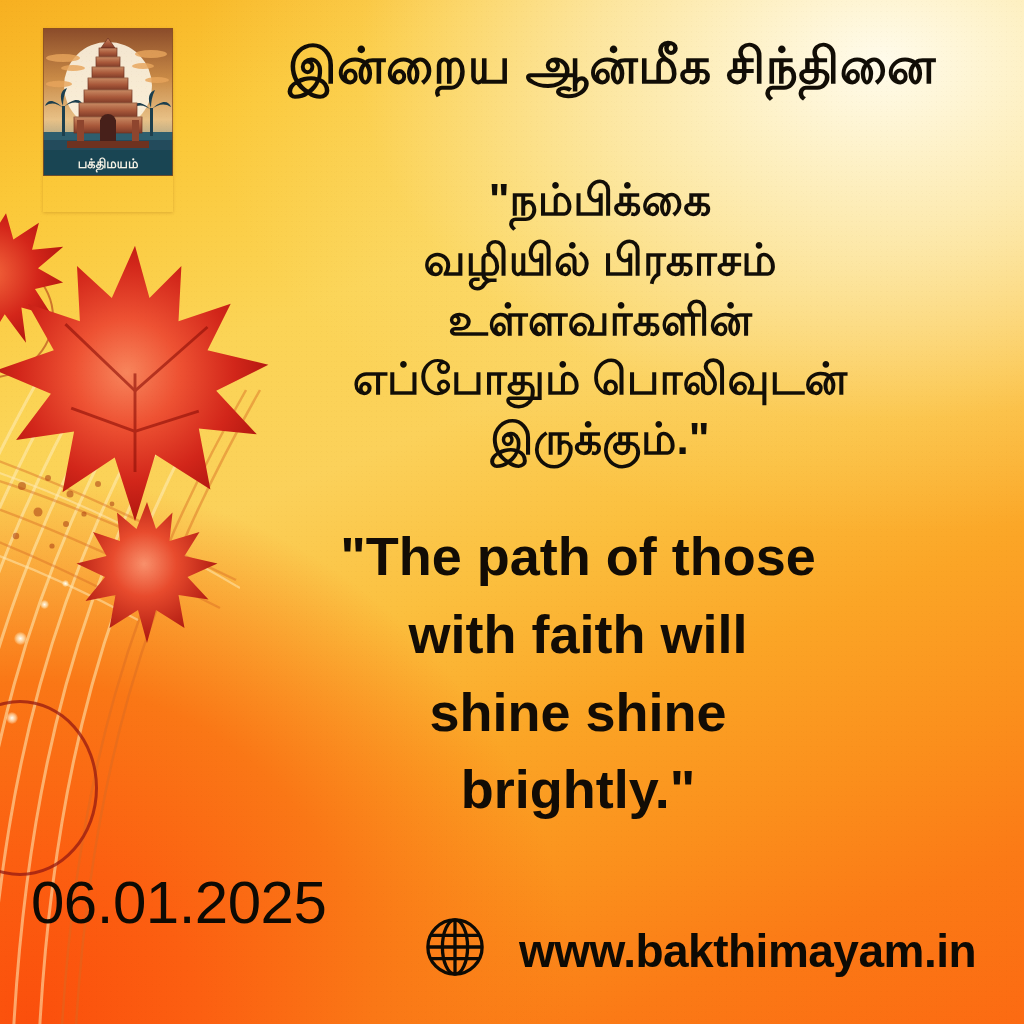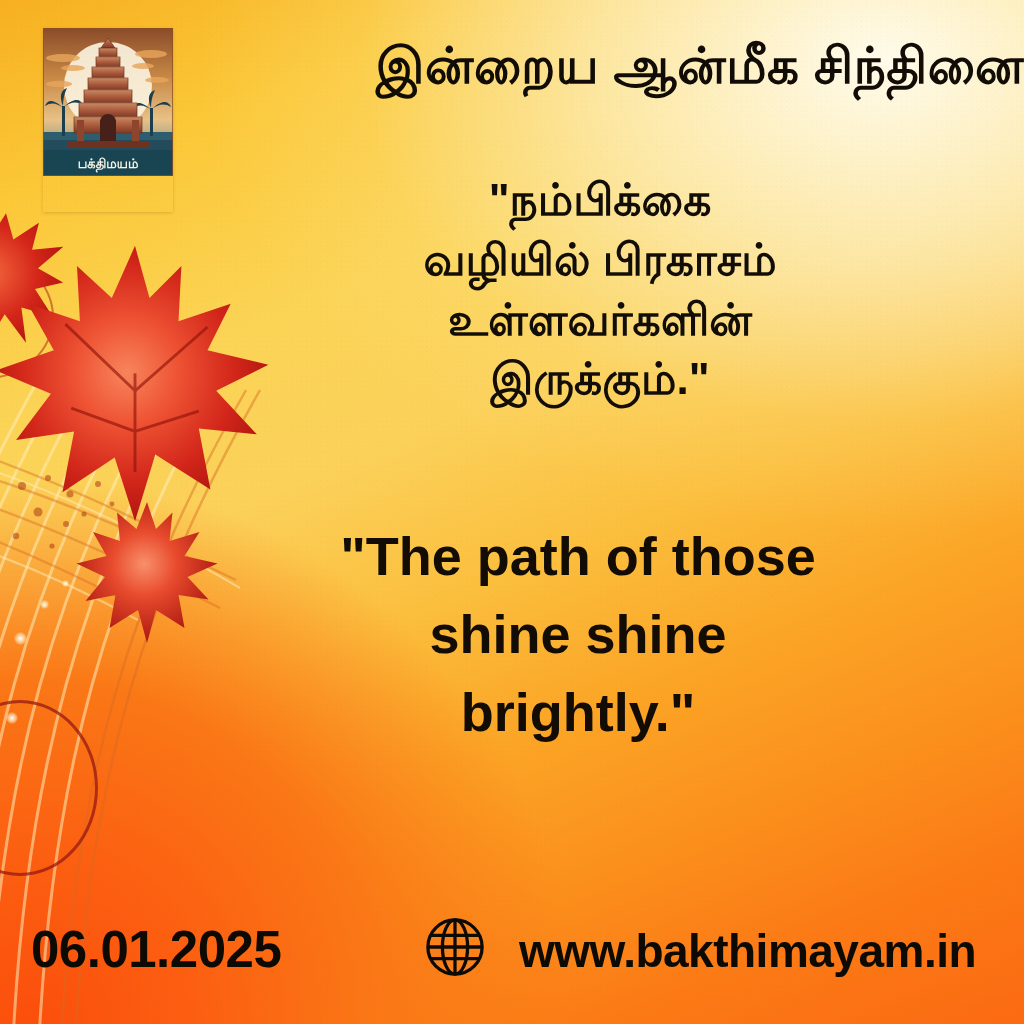--- a/index.html
+++ b/index.html
@@ -103,21 +103,21 @@
     box-shadow: 0 1px 3px rgba(120,60,0,.22);
   }
   .logo svg { display: block; }
 
   
   .title {
     position: absolute;
     left: 200px;
     top: 38px;
     width: 824px;
-    text-align: right;
+    text-align: center;
     font-size: 50px;
     font-weight: 700;
     line-height: 1.12;
     color: #110d06;
     letter-spacing: 0.5px;
   }
 
   .quote-ta {
     position: absolute;
     left: 215px;
@@ -139,23 +139,23 @@
     font-size: 54px;
     font-weight: 700;
     line-height: 1.44;
     color: #120c05;
   }
 
   
   .date {
     position: absolute;
     left: 31px;
-    top: 920px;
-    font-size: 51px;
-    font-weight: 700;
+    top: 868px;
+    font-size: 60px;
+    font-weight: 400;
     color: #0d0a04;
     letter-spacing: -0.5px;
   }
   .site-wrap {
     position: absolute;
     left: 424px;
     top: 916px;
     display: flex;
     align-items: flex-end;
     gap: 33px;
@@ -368,25 +368,27 @@
       <rect x="0" y="0" width="130" height="148" fill="none" stroke="#8A5020" stroke-width="1.5"></rect>
     </svg>
   </div>
 
   <div class="title">இன்றைய ஆன்மீக சிந்தினை</div>
 
   <div class="quote-ta">
     <div>"நம்பிக்கை</div>
     <div>வழியில் பிரகாசம்</div>
     <div>உள்ளவர்களின்</div>
+    <div>எப்போதும் பொலிவுடன்</div>
     <div>இருக்கும்."</div>
   </div>
 
   <div class="quote-en">
     <div>"The path of those</div>
+    <div>with faith will</div>
     <div>shine shine</div>
     <div>brightly."</div>
   </div>
 
   <div class="date">06.01.2025</div>
 
   <div class="site-wrap">
     <svg class="globe-icon" viewBox="0 0 64 64">
       <g fill="none" stroke="#0d0a04" stroke-width="3.4">
         <circle cx="32" cy="32" r="28"></circle>

